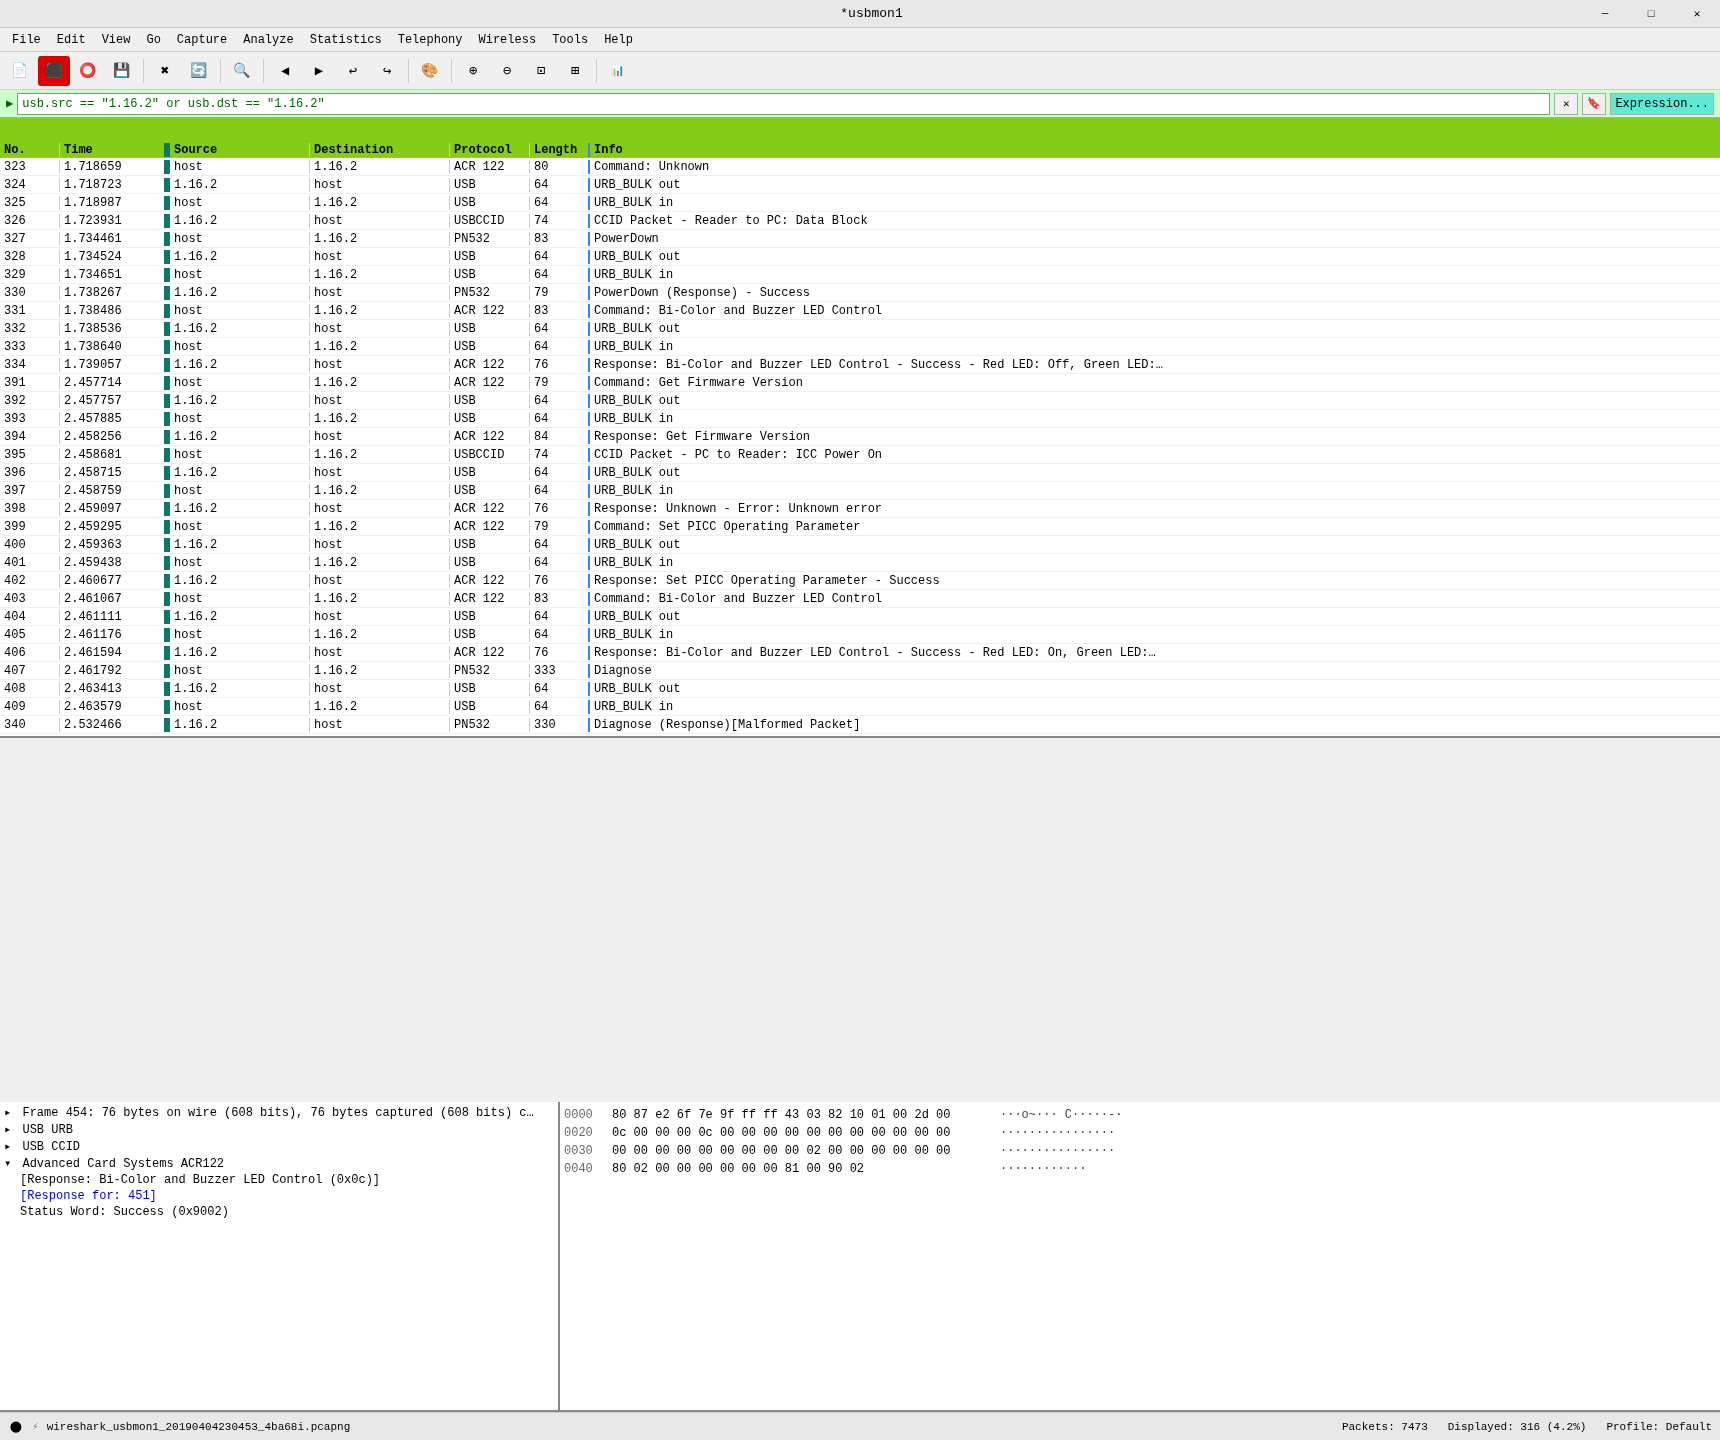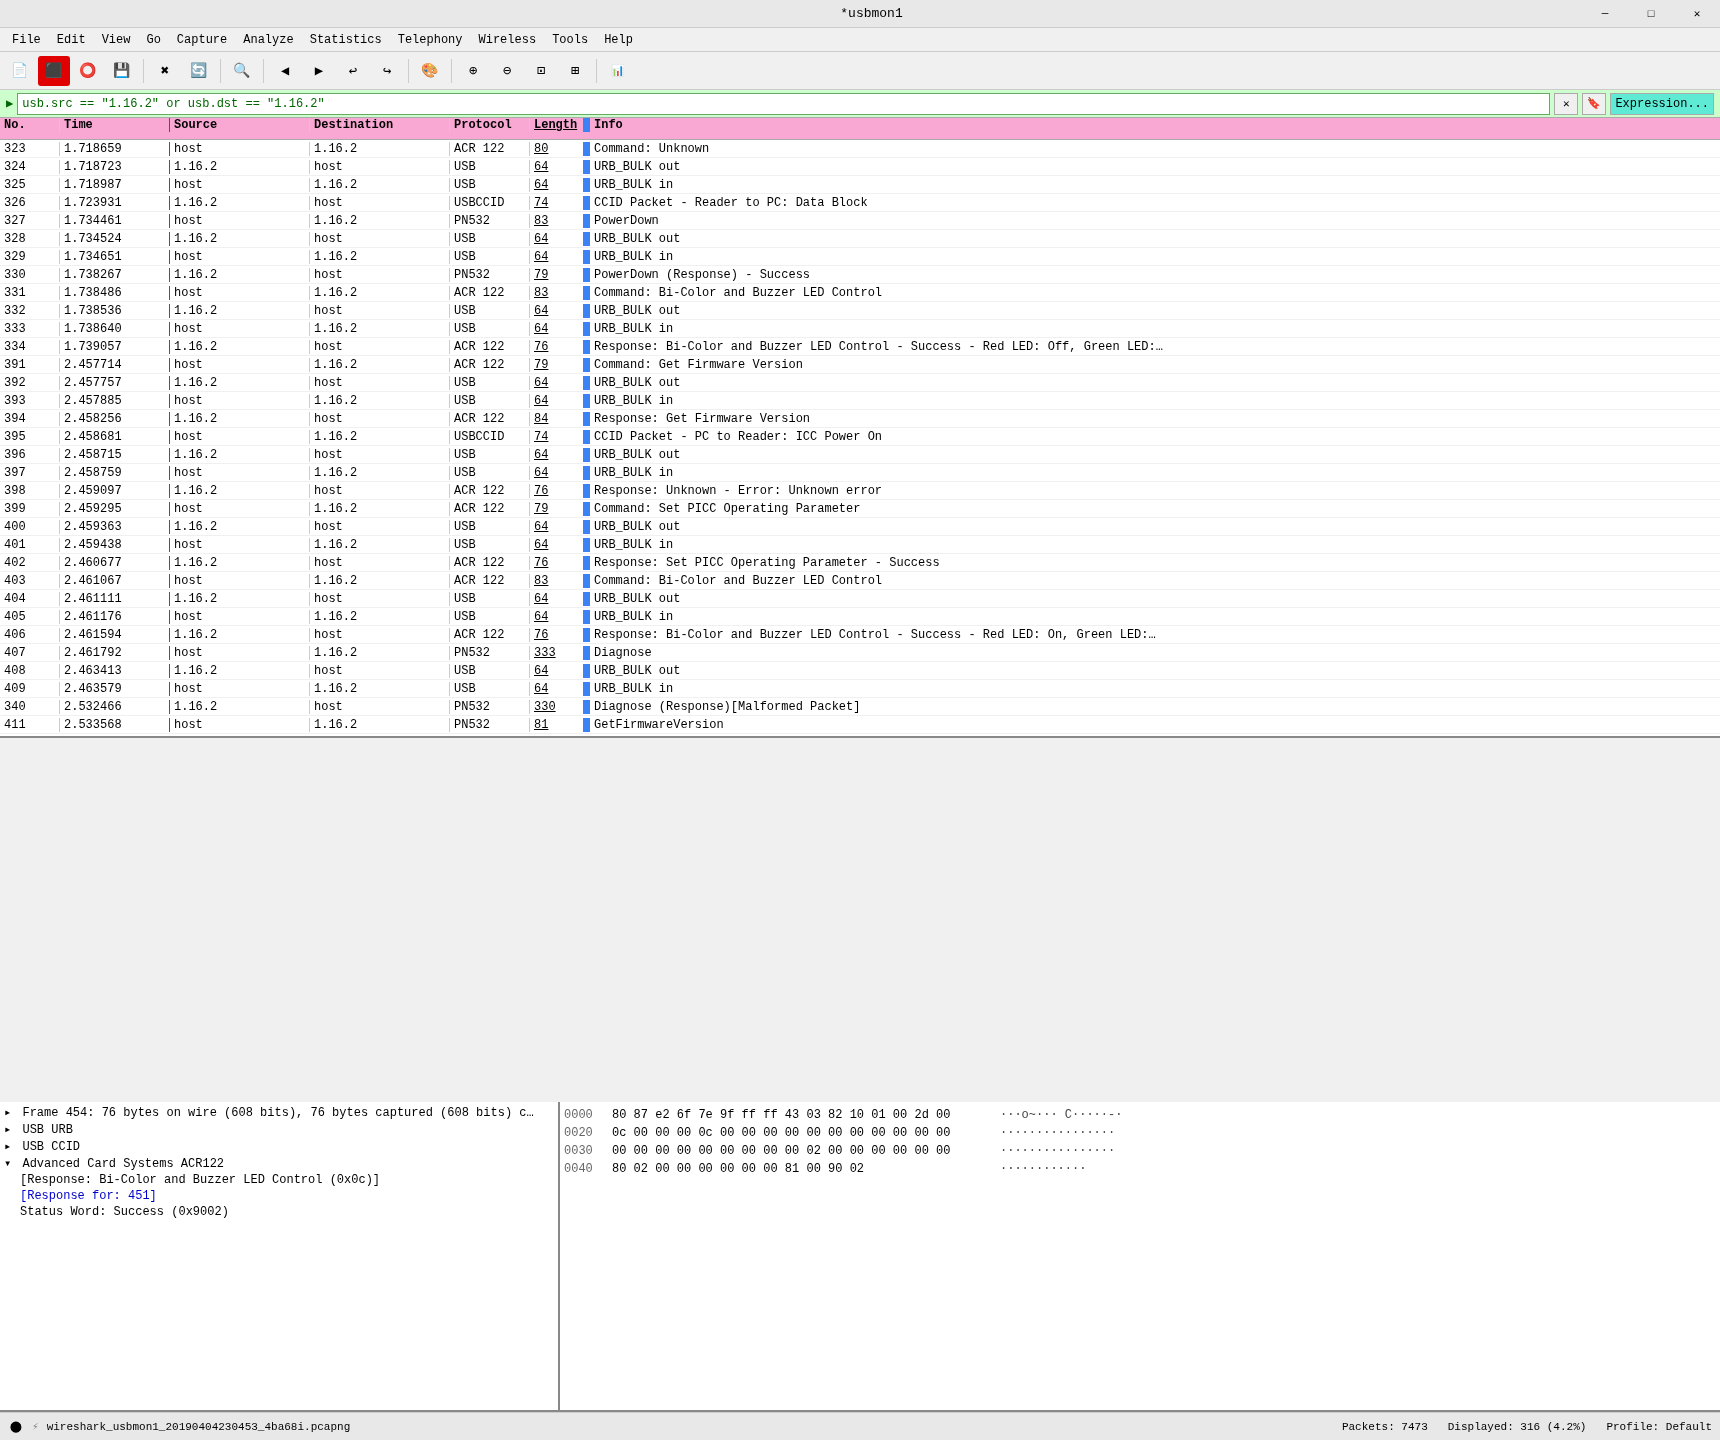--- a/index.html
+++ b/index.html
@@ -115,33 +115,33 @@
     }
 
     
     #packet-list {
       height: 620px;
       overflow: hidden;
       border-bottom: 2px solid #888;
     }
     #packet-list-header {
       display: flex;
-      background: #f9a8d4;
+      background: #84cc16;
       border-bottom: 1px solid #aaa;
-      height: 22px;
-      align-items: flex-start;
+      height: 40px;
+      align-items: flex-end;
       font-weight: bold;
       font-size: 12px;
     }
     .col-no { width: 60px; min-width: 60px; padding: 0 4px; border-right: 1px solid #ccc; }
-    .col-time { width: 110px; min-width: 110px; padding: 0 4px; border-right: 1px solid #0f766e; }
+    .col-time { width: 110px; min-width: 110px; padding: 0 4px; border-right: 6px solid #0f766e; }
     .col-src { width: 140px; min-width: 140px; padding: 0 4px; border-right: 1px solid #ccc; }
     .col-dst { width: 140px; min-width: 140px; padding: 0 4px; border-right: 1px solid #ccc; }
     .col-proto { width: 80px; min-width: 80px; padding: 0 4px; border-right: 1px solid #ccc; }
-    .col-len { width: 60px; min-width: 60px; padding: 0 4px; border-right: 7px solid #3b82f6; text-decoration: underline; }
+    .col-len { width: 60px; min-width: 60px; padding: 0 4px; border-right: 2px solid #3b82f6; }
     .col-info { flex: 1; padding: 0 4px; }
 
     .packet-row {
       display: flex;
       height: 18px;
       align-items: center;
       font-size: 12px;
       border-bottom: 1px solid #f0f0f0;
       cursor: pointer;
       white-space: nowrap;

